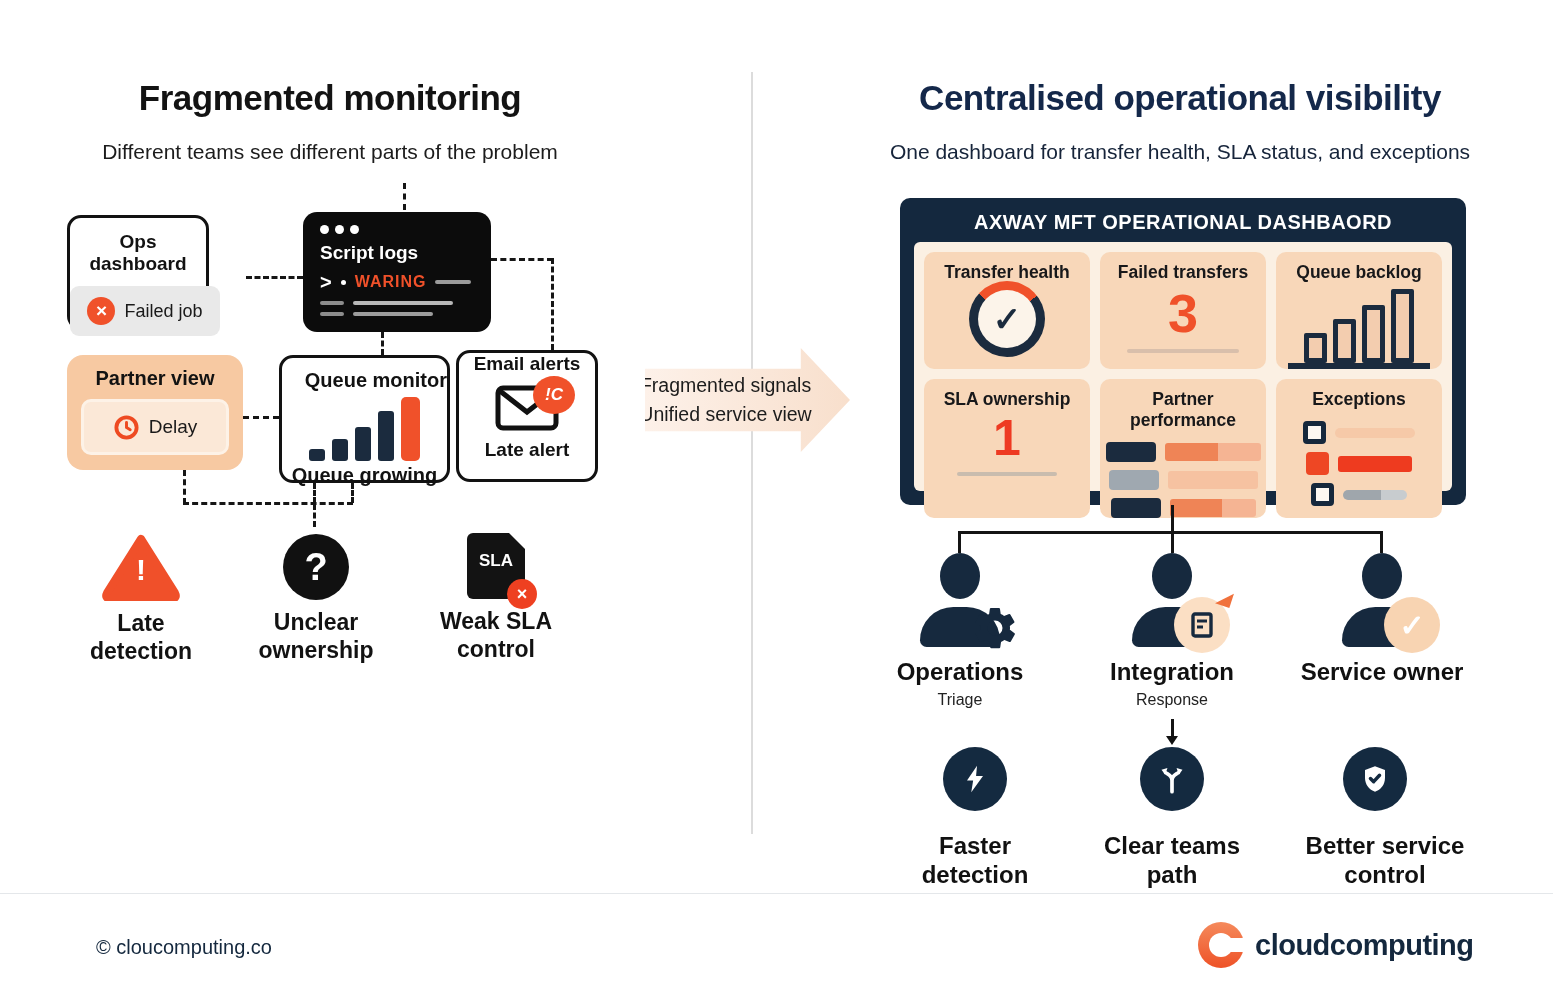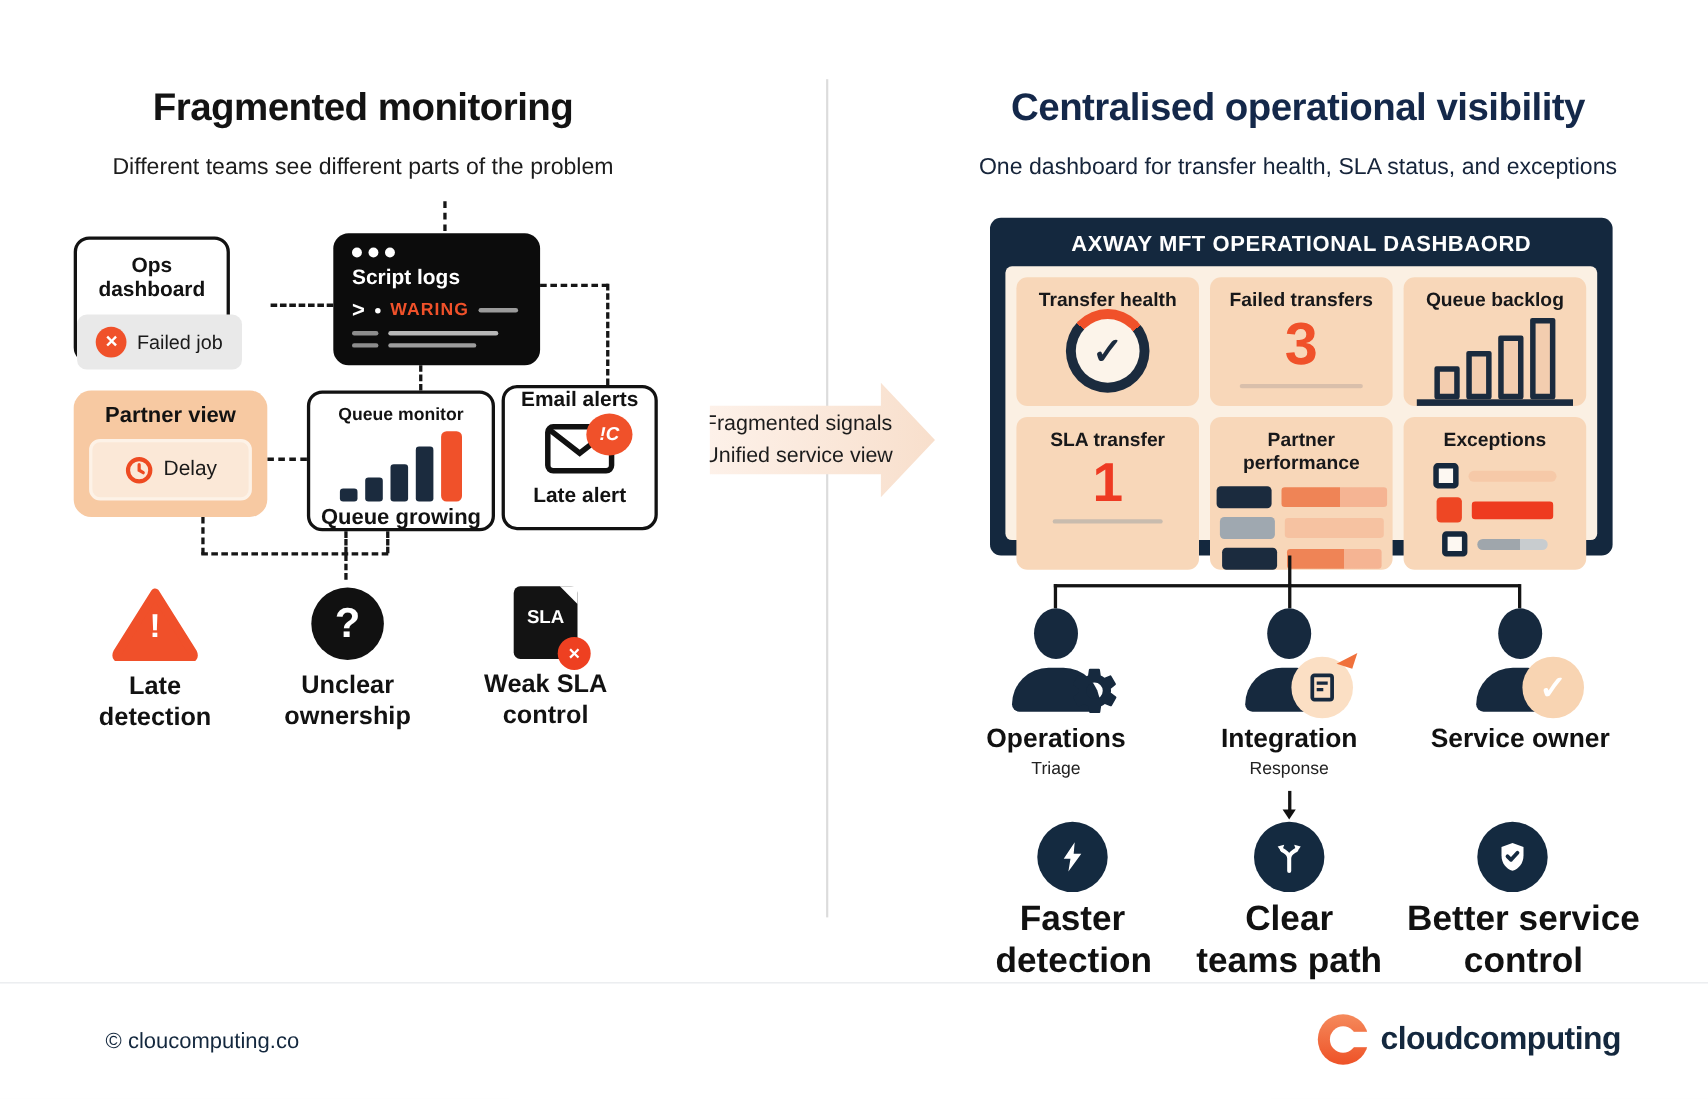--- a/index.html
+++ b/index.html
@@ -111,21 +111,21 @@
                   background:#16293e; border-radius:40px 40px 8px 8px; }
   .accessory-circle { position:absolute; right:-6px; bottom:-6px; width:56px; height:56px; border-radius:50%;
                   display:flex; align-items:center; justify-content:center; }
   .role-name { font-size:24px; font-weight:800; color:#111; margin-top:11px; }
   .role-sub { font-size:16px; color:#222; margin-top:5px; }
 
   
   .benefit { text-align:center; }
   .benefit-circle { width:64px; height:64px; border-radius:50%; background:#142a40; margin:0 auto;
                   display:flex; align-items:center; justify-content:center; }
-  .benefit-label { font-size:32px; font-weight:800; color:#111; line-height:1.22; margin:4px auto 0; }
+  .benefit-label { font-size:24px; font-weight:800; color:#111; line-height:1.22; margin:20px auto 0; }
 
   
   .copyright { font-size:20px; color:#14283e; }
   .brand-row { display:flex; align-items:center; gap:11px; }
   .logo-c { width:46px; height:46px; border-radius:50%; background:linear-gradient(180deg,#f58a5c,#ee5227); position:relative; }
   .logo-c::before { content:""; position:absolute; inset:11px; background:#fff; border-radius:50%; }
   .logo-c::after { content:""; position:absolute; right:-3px; top:16px; width:17px; height:14px; background:#fff; }
   .brand-text { font-size:29px; font-weight:800; color:#14283e; letter-spacing:-0.5px; }
 
   .arrowhead-down { width:0; height:0; border-left:6px solid transparent; border-right:6px solid transparent;
@@ -190,21 +190,21 @@
     <div class="pill-cream">
       <svg width="27" height="27" viewBox="0 0 24 24">
         <circle cx="12" cy="12" r="9" fill="none" stroke="#ee4a21" stroke-width="3.4"></circle>
         <path d="M12 7.5 V12 L15.3 14" fill="none" stroke="#ee4a21" stroke-width="2.6" stroke-linecap="round"></path>
       </svg>
       <span class="status">Delay</span>
     </div>
   </div>
 
   <div class="abs card" style="left:279px; top:355px; width:171px; height:128px; padding-top:11px;">
-    <div class="card-title" style="font-size:16px;">Queue monitor</div>
+    <div class="card-title" style="font-size:20px;text-align:right;">Queue monitor</div>
     <div class="qbars">
       <div style="height:12px;"></div>
       <div style="height:22px;"></div>
       <div style="height:34px;"></div>
       <div style="height:50px;"></div>
       <div class="red" style="height:64px;"></div>
     </div>
     <div class="caption" style="margin-top:3px;">Queue growing</div>
   </div>
 
@@ -273,21 +273,21 @@
         <div class="tile-label">Queue backlog</div>
         <div class="backlog">
           <div style="height:30px;"></div>
           <div style="height:44px;"></div>
           <div style="height:58px;"></div>
           <div style="height:74px;"></div>
         </div>
       </div>
 
       <div class="tile">
-        <div class="tile-label">SLA transfer</div>
+        <div class="tile-label">SLA ownership</div>
         <div class="metric red1">1</div>
         <div class="metric-line" style="width:60%; background:#c9bcae;"></div>
       </div>
 
       <div class="tile">
         <div class="tile-label">Partner performance</div>
         <div class="pp-rows">
           <div class="pp-row">
               <div class="pp-block"></div>
               <div class="pp-bar" style="width:96px; background:linear-gradient(90deg,#ef8456 0 55%,#f5b493 55% 100%);"></div>

